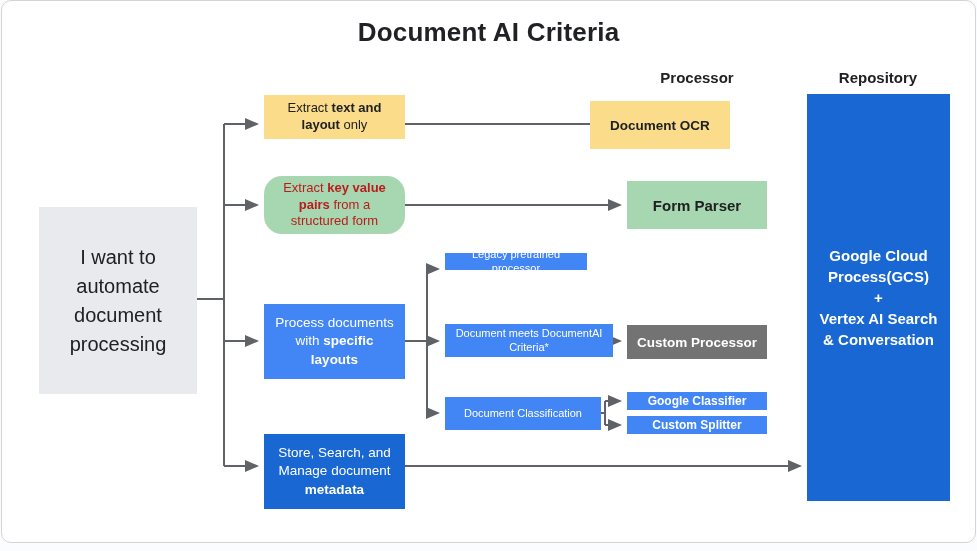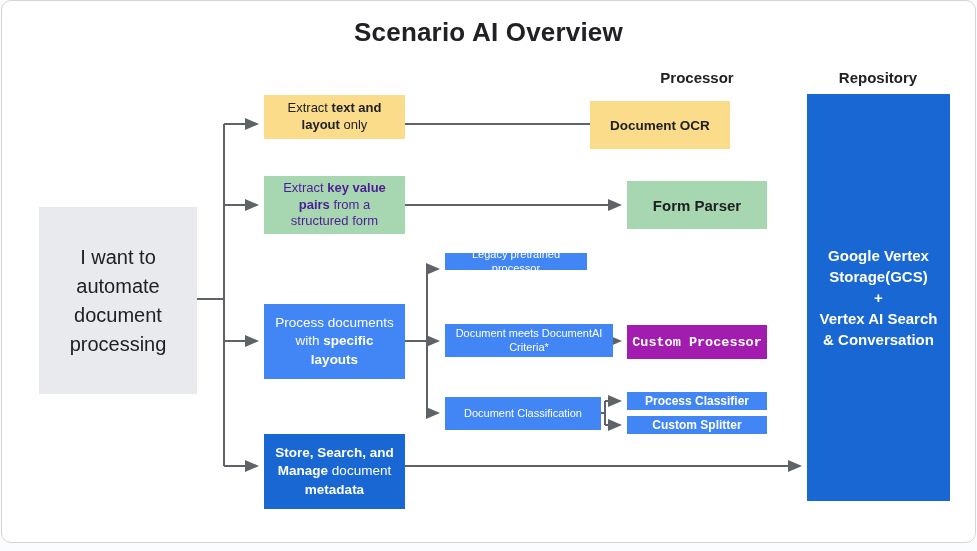--- a/index.html
+++ b/index.html
@@ -21,27 +21,27 @@
   #hdr-scenario { left: 317px; top: 68px; margin-top: 32px; }
   #hdr-processor { left: 695px; top: 68px; }
   #hdr-repository { left: 876px; top: 68px; }
 
   .node {
     position: absolute; display: flex; align-items: center; justify-content: center;
     text-align: center;
   }
   .node-gray { background: #E8EAED; color: #202124; font-size: 20px; line-height: 1.45; }
   .node-yellow { background: #FBDC8B; color: #202124; font-size: 13px; line-height: 1.3; padding: 4px 10px; }
-  .node-green { background: #A7D7B0; color: #4c1d95; font-size: 13px; line-height: 1.3; padding: 4px 10px; }
+  .node-green { background: #A7D7B0; color: #b91c1c; font-size: 13px; line-height: 1.3; padding: 4px 10px; border-radius: 18px; }
   .node-blue { background: #4285F4; color: #FFFFFF; font-size: 13.5px; line-height: 1.35; padding: 4px 8px; }
   .node-darkblue { background: #1967D2; color: #FFFFFF; font-size: 13.5px; line-height: 1.35; padding: 4px 8px; }
   .node-blue-small { background: #4285F4; color: #FFFFFF; font-size: 11px; line-height: 1.25; padding: 2px 8px; }
   .node-proc-yellow { background: #FBDC8B; color: #202124; font-size: 13.5px; font-weight: 700; }
   .node-proc-green { background: #A7D7B0; color: #202124; font-size: 15px; font-weight: 700; }
-  .node-proc-blue { background: #a21caf; color: #FFFFFF; font-size: 13.5px; font-weight: 700; font-family: Liberation Mono, monospace; }
+  .node-proc-blue { background: #737373; color: #FFFFFF; font-size: 13.5px; font-weight: 700; }
   .node-proc-blue-sm { background: #4285F4; color: #FFFFFF; font-size: 12px; font-weight: 700; }
   .node-repo {
     background: #1967D2; color: #FFFFFF; font-size: 15px; font-weight: 700;
     line-height: 1.4; flex-direction: column; padding: 6px 10px;
   }
   .connectors { position: absolute; left: 0; top: 0; pointer-events: none; }
 
   
   #start-node        { left: 37px;  top: 206px; width: 158px; height: 187px; }
   #sc-extract-text   { left: 262px; top: 94px;  width: 141px; height: 44px; }
@@ -56,21 +56,21 @@
   #pr-custom         { left: 625px; top: 324px; width: 140px; height: 34px; }
   #pr-classifier     { left: 625px; top: 391px; width: 140px; height: 18px; }
   #pr-splitter       { left: 625px; top: 415px; width: 140px; height: 18px; }
   #repo-node         { left: 805px; top: 93px;  width: 143px; height: 407px; }
 </style>
 </head>
 <body>
 
 <div class="frame">
 
-  <div class="title">Scenario AI Overview</div>
+  <div class="title">Document AI Criteria</div>
 
   <div class="col-header" id="hdr-scenario">Scenario</div>
   <div class="col-header" id="hdr-processor">Processor</div>
   <div class="col-header" id="hdr-repository">Repository</div>
 
   <svg class="connectors" width="977" height="551" viewBox="0 0 977 551">
     <defs>
       <marker id="arw" markerWidth="8" markerHeight="8" refX="6" refY="3" orient="auto">
         <path d="M0,0 L7,3 L0,6 z" fill="#5F6368"></path>
       </marker>
@@ -112,21 +112,21 @@
   <div class="node node-yellow" id="sc-extract-text">
     <span><span>Extract </span><span style="font-weight: 700;">text and layout</span><span> only</span></span>
   </div>
   <div class="node node-green" id="sc-key-value">
     <span><span>Extract </span><span style="font-weight: 700;">key value pairs</span><span> from a structured form</span></span>
   </div>
   <div class="node node-blue" id="sc-layouts">
     <span><span>Process documents with </span><span style="font-weight: 700;">specific layouts</span></span>
   </div>
   <div class="node node-darkblue" id="sc-store">
-    <span><span style="font-weight: 700;">Store, Search, and Manage</span><span> document </span><span style="font-weight: 700;">metadata</span></span>
+    <span><span style="font-weight: 400;">Store, Search, and Manage</span><span> document </span><span style="font-weight: 700;">metadata</span></span>
   </div>
 
   <div class="node node-blue-small" id="dc-legacy">
     <span>Legacy pretrained processor</span>
   </div>
   <div class="node node-blue-small" id="dc-criteria">
     <span>Document meets DocumentAI Criteria*</span>
   </div>
   <div class="node node-blue-small" id="dc-classification">
     <span>Document Classification</span>
@@ -135,25 +135,25 @@
   <div class="node node-proc-yellow" id="pr-ocr">
     <span>Document OCR</span>
   </div>
   <div class="node node-proc-green" id="pr-form">
     <span>Form Parser</span>
   </div>
   <div class="node node-proc-blue" id="pr-custom">
     <span>Custom Processor</span>
   </div>
   <div class="node node-proc-blue-sm" id="pr-classifier">
-    <span>Process Classifier</span>
+    <span>Google Classifier</span>
   </div>
   <div class="node node-proc-blue-sm" id="pr-splitter">
     <span>Custom Splitter</span>
   </div>
 
   <div class="node node-repo" id="repo-node">
-    <div>Google Vertex Storage(GCS)</div>
+    <div>Google Cloud Process(GCS)</div>
     <div>+</div>
     <div>Vertex AI Search &amp; Conversation</div>
   </div>
 
 </div>
 
 </body></html>

